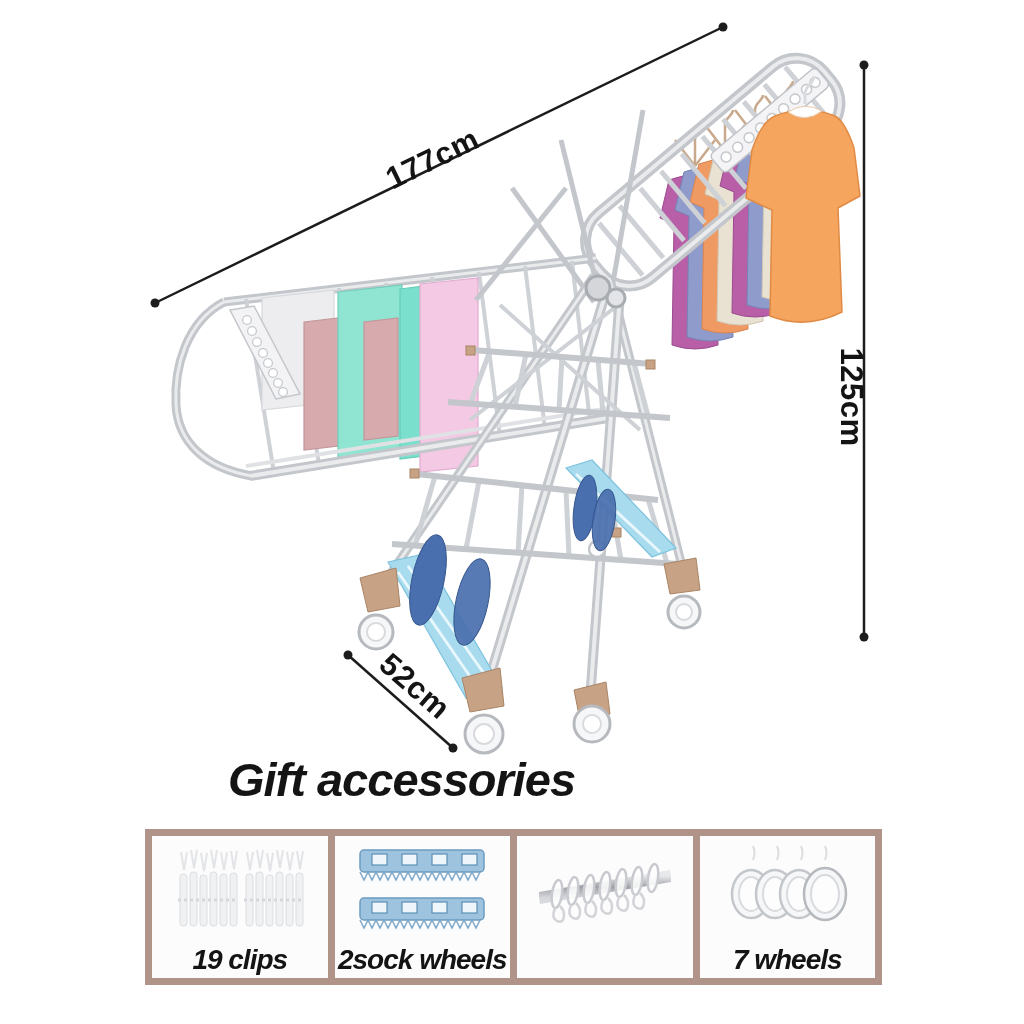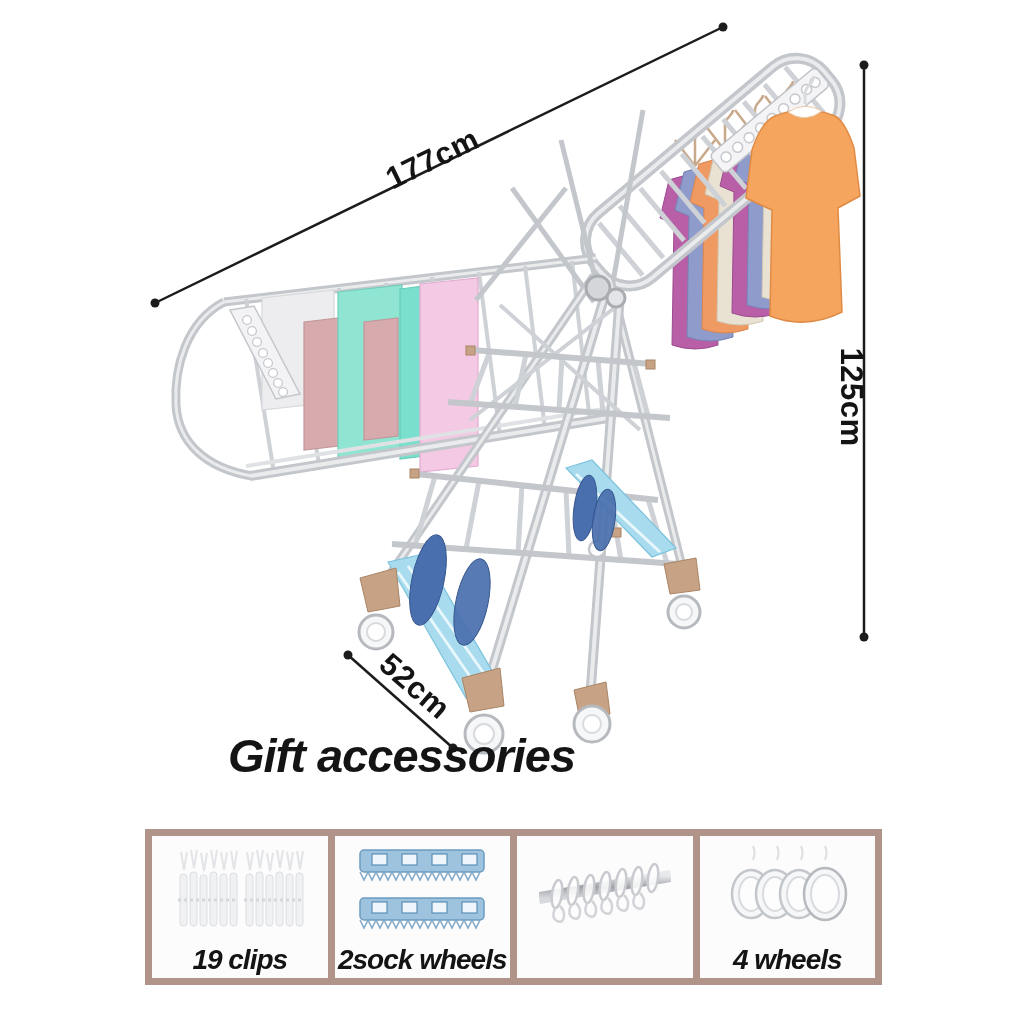--- a/index.html
+++ b/index.html
@@ -25,21 +25,21 @@
   .f-shirt-orange{fill:var(--c-shirt-orange);stroke:#d9854f;stroke-width:1}
   .f-shirt-cream{fill:var(--c-shirt-cream);stroke:#cfc6b2;stroke-width:1}
   .f-foot{fill:var(--c-foot-tan);stroke:#a88566;stroke-width:1}
   .f-wheel{fill:var(--c-wheel);stroke:#b6b9be;stroke-width:3}
   .f-board{fill:var(--c-board-blue);stroke:#7cc3dd;stroke-width:1.2}
   .f-shoe{fill:var(--c-shoe-denim);stroke:#35568e;stroke-width:1}
   .dim-text{font-weight:bold;font-size:31px;fill:var(--c-text);letter-spacing:.5px}
 
   
   .gift-title{
-    position:absolute;left:228px;top:728px;width:520px;
+    position:absolute;left:228px;top:752px;width:520px;
     font-size:47px;font-weight:bold;font-style:italic;
     letter-spacing:-1px;color:var(--c-text);
   }
   .gift-strip{
     position:absolute;left:145px;top:829px;width:737px;height:156px;
     background:var(--c-panel-tan);
     display:flex;gap:7px;padding:7px;box-sizing:border-box;
   }
   .gift-box{
     flex:1 1 0;background:var(--c-box-bg);position:relative;
@@ -391,15 +391,15 @@
           <ellipse cx="30" cy="52" rx="12" ry="17" fill="#fdfdfe" stroke="#d8dadd" stroke-width="2"></ellipse>
           <ellipse cx="54" cy="52" rx="19" ry="24" fill="var(--c-wheel)" stroke="#c3c6ca" stroke-width="2.5"></ellipse>
           <ellipse cx="54" cy="52" rx="12" ry="17" fill="#fdfdfe" stroke="#d8dadd" stroke-width="2"></ellipse>
           <ellipse cx="78" cy="52" rx="19" ry="24" fill="var(--c-wheel)" stroke="#c3c6ca" stroke-width="2.5"></ellipse>
           <ellipse cx="78" cy="52" rx="12" ry="17" fill="#fdfdfe" stroke="#d8dadd" stroke-width="2"></ellipse>
           <ellipse cx="104" cy="52" rx="21" ry="26" fill="var(--c-wheel)" stroke="#b6b9be" stroke-width="2.5"></ellipse>
           <ellipse cx="104" cy="52" rx="14" ry="19" fill="#fdfdfe" stroke="#d8dadd" stroke-width="2"></ellipse>
         </g>
       </svg>
     </div>
-    <div class="gift-label">4 wheels</div>
+    <div class="gift-label">7 wheels</div>
   </div>
 </div>
 
 </body></html>

